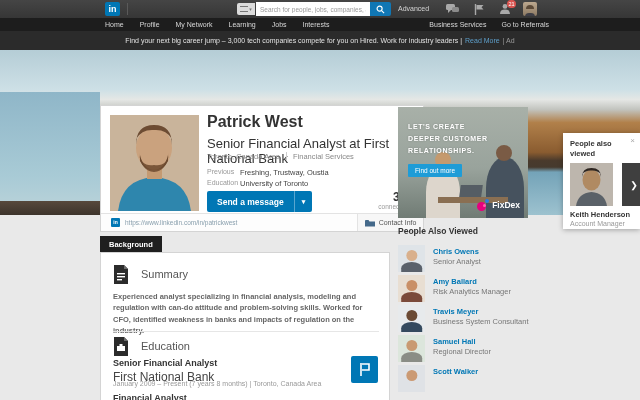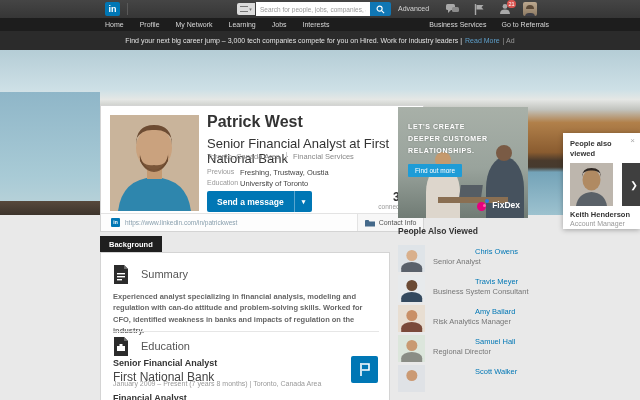--- a/index.html
+++ b/index.html
@@ -127,21 +127,21 @@
   .fixdex-mark .d1 { position:absolute; left:0; bottom:0; width:9px; height:9px; border-radius:50%; background:#e6007e; }
   .fixdex-mark .d2 { position:absolute; right:0; top:0; width:4px; height:4px; border-radius:50%; background:#2a7de1; }
   .fixdex-mark .d3 { position:absolute; right:3px; top:5px; width:3px; height:3px; border-radius:50%; background:#ff66b0; }
   .fixdex-name { color:#fff; font-size:8.5px; font-weight:bold; }
 
   
   .pav { position:absolute; left:398px; top:226px; width:142px; z-index:10; }
   .pav-title { font-size:8.5px; font-weight:bold; color:#333; margin-bottom:9px; }
   .pav-row { position:relative; height:30px; }
   .pav-avatar { position:absolute; left:0; top:0; width:27px; height:27px; overflow:hidden; }
-  .pav-name { position:absolute; left:35px; top:2px; font-size:7.5px; font-weight:normal; color:#0077b5;margin-left:42px; }
+  .pav-name { position:absolute; left:35px; top:2px; font-size:7.5px; font-weight:bold; color:#0077b5; }
   .pav-role { position:absolute; left:35px; top:12px; font-size:7.5px; color:#777; width:105px; }
   .avatar-fig { width:100%; height:100%; position:relative; }
   .avatar-fig .head { position:absolute; left:50%; top:18%; transform:translateX(-50%); width:42%; height:42%; border-radius:50%; }
   .avatar-fig .body { position:absolute; left:50%; bottom:-12%; transform:translateX(-50%); width:80%; height:48%; border-radius:50% 50% 0 0; }
 
   
   .popup { position:absolute; left:563px; top:133px; width:77px; height:96px; background:#fff;
     box-shadow:0 1px 5px rgba(0,0,0,.3); z-index:20; }
   .popup-title { position:absolute; left:7px; top:6px; font-size:7.5px; font-weight:bold; color:#333;
     line-height:1.3; width:52px; }
@@ -331,38 +331,38 @@
             <span class="head" style="background:#d9b08c"></span>
             <span class="body" style="background:#5a616b"></span>
           </div>
       </div>
       <div class="pav-name">Chris Owens</div>
       <div class="pav-role">Senior Analyst</div>
     </div>
 
     <div class="pav-row">
       <div class="pav-avatar">
+        <div class="avatar-fig" style="background:#e8ded2">
+            <span class="head" style="background:#c98f66"></span>
+            <span class="body" style="background:#7a4a3a"></span>
+          </div>
+      </div>
+      <div class="pav-name">Amy Ballard</div>
+      <div class="pav-role">Risk Analytics Manager</div>
+    </div>
+
+    <div class="pav-row">
+      <div class="pav-avatar">
         <div class="avatar-fig" style="background:#e7eaec">
             <span class="head" style="background:#6b4a34"></span>
             <span class="body" style="background:#34495e"></span>
           </div>
       </div>
       <div class="pav-name">Travis Meyer</div>
       <div class="pav-role">Business System Consultant</div>
-    </div>
-
-    <div class="pav-row">
-      <div class="pav-avatar">
-        <div class="avatar-fig" style="background:#e8ded2">
-            <span class="head" style="background:#c98f66"></span>
-            <span class="body" style="background:#7a4a3a"></span>
-          </div>
-      </div>
-      <div class="pav-name">Amy Ballard</div>
-      <div class="pav-role">Risk Analytics Manager</div>
     </div>
 
     <div class="pav-row">
       <div class="pav-avatar">
         <div class="avatar-fig" style="background:#dce6dc">
             <span class="head" style="background:#c99a72"></span>
             <span class="body" style="background:#8a8d86"></span>
           </div>
       </div>
       <div class="pav-name">Samuel Hall</div>

